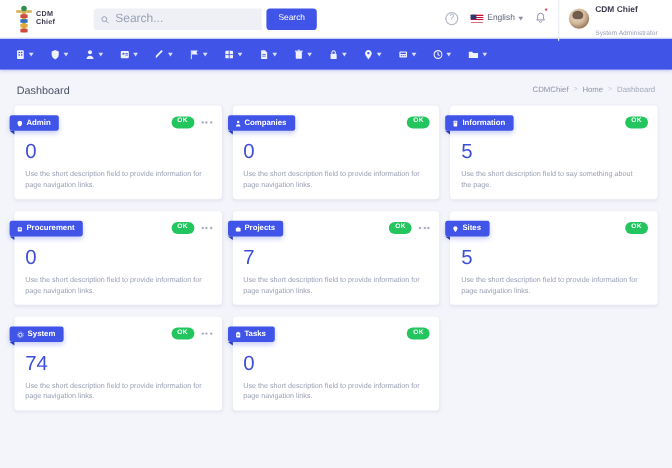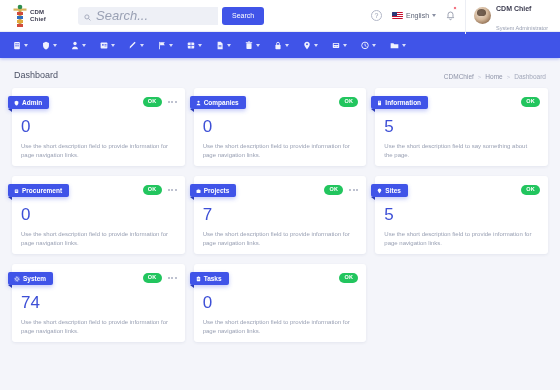--- a/index.html
+++ b/index.html
@@ -29,23 +29,22 @@
   .search-wrap {
     display: flex; align-items: center; margin-left: 14px;
   }
   .search-box {
     width: 140px; height: 18px; background: #eef0f6;
     border-radius: 3px 0 0 3px; display: flex; align-items: center;
     padding: 0 6px; gap: 5px;
   }
   .search-box input {
     border: 0; outline: 0; background: transparent;
-    font-size: 13px; color: #6a7187; width: 100%;
+    font-size: 10px; color: #6a7187; width: 100%;
     font-family: "Liberation Sans", sans-serif;
-    font-style: italic;
   }
   .search-box input::placeholder { color: #9aa1b4; }
   .search-btn {
     height: 18px; background: #4054e8; color: #fff;
     font-size: 7px; border: 0; border-radius: 3px;
     padding: 0 10px; cursor: pointer; margin-left: 4px;
     font-family: "Liberation Sans", sans-serif;
   }
   .top-right {
     margin-left: auto; display: flex; align-items: center; gap: 10px;
@@ -85,21 +84,21 @@
   .nav-item {
     display: flex; align-items: center; gap: 3px;
     padding: 0 7px; height: 26px; cursor: pointer;
   }
   .nav-item svg { display: block; }
   .caret-w { width: 0; height: 0; border-left: 2.5px solid transparent;
              border-right: 2.5px solid transparent; border-top: 3px solid rgba(255,255,255,.8); }
 
   
   .pagehead {
-    display: flex; align-items: flex-end; justify-content: space-between;
+    display: flex; align-items: center; justify-content: space-between;
     padding: 12px 14px 8px 14px;
   }
   .page-title { font-size: 9px; color: #4b5165; font-weight: 400; }
   .crumbs { display: flex; align-items: center; gap: 4px; font-size: 6.5px; color: #a2a8ba; }
   .crumbs .c-link { color: #8e94a8; cursor: pointer; }
   .crumbs .c-sep { color: #c3c8d6; font-size: 6px; }
   .crumbs .c-cur { color: #a2a8ba; }
 
   
   .grid {

